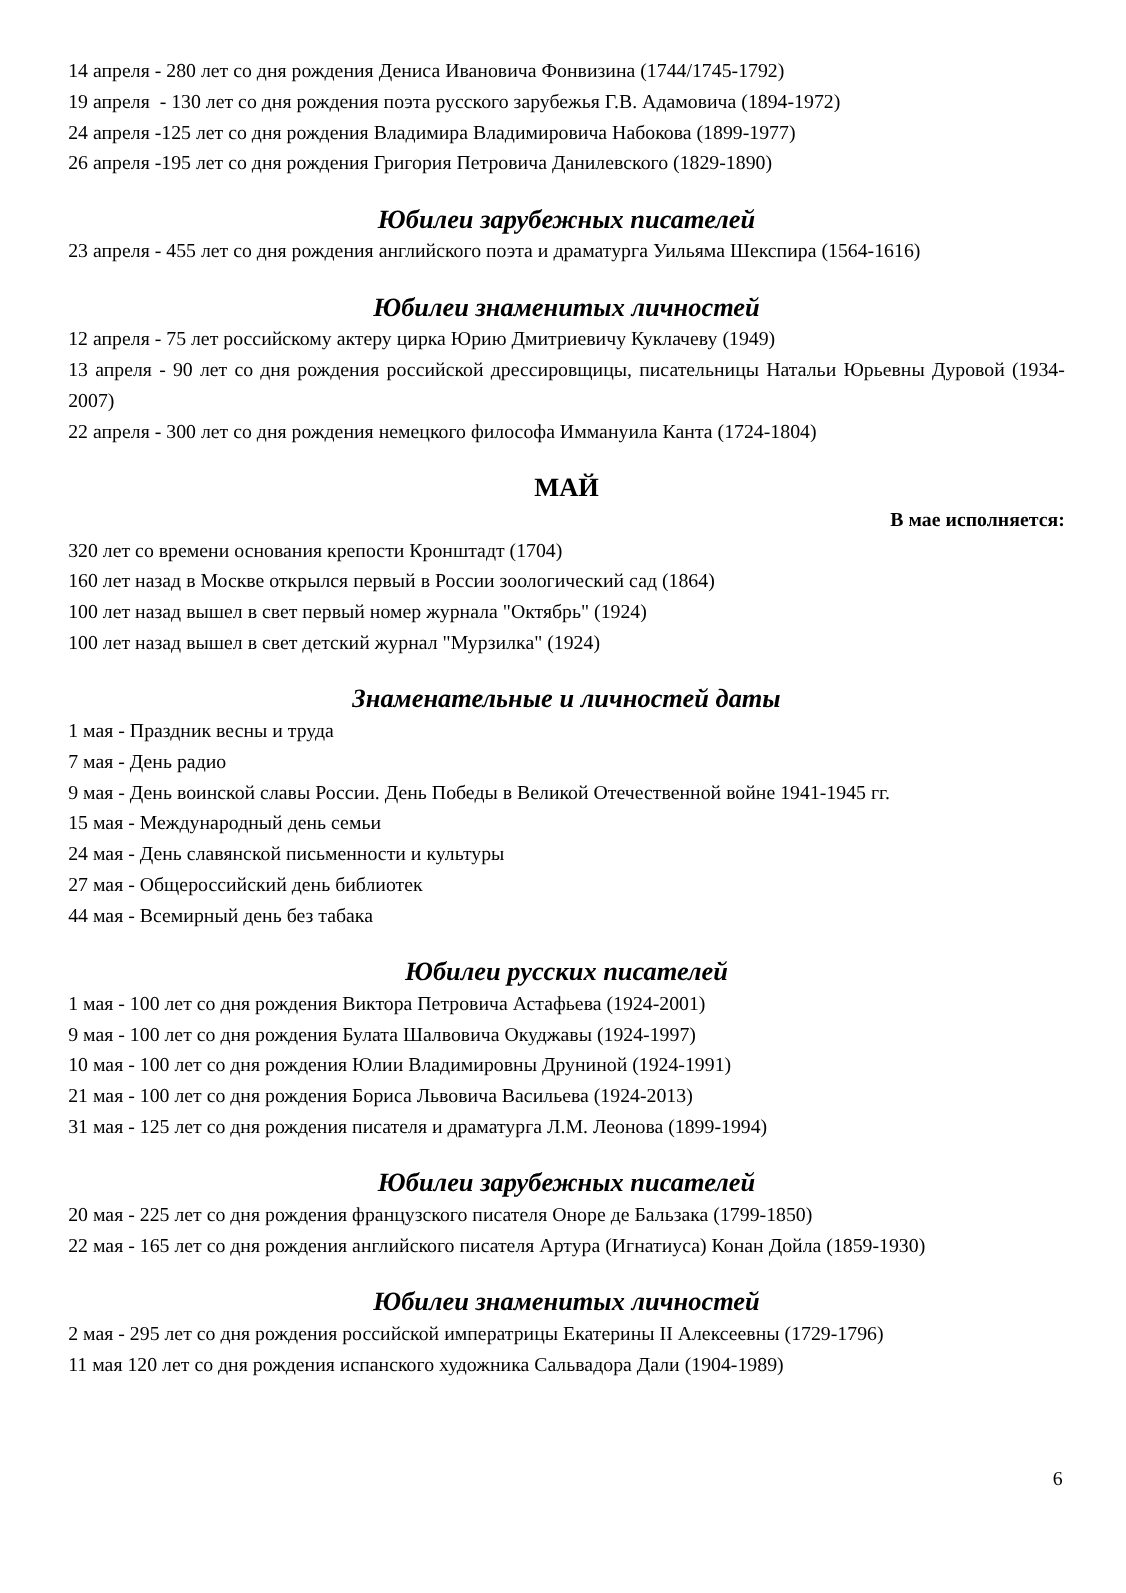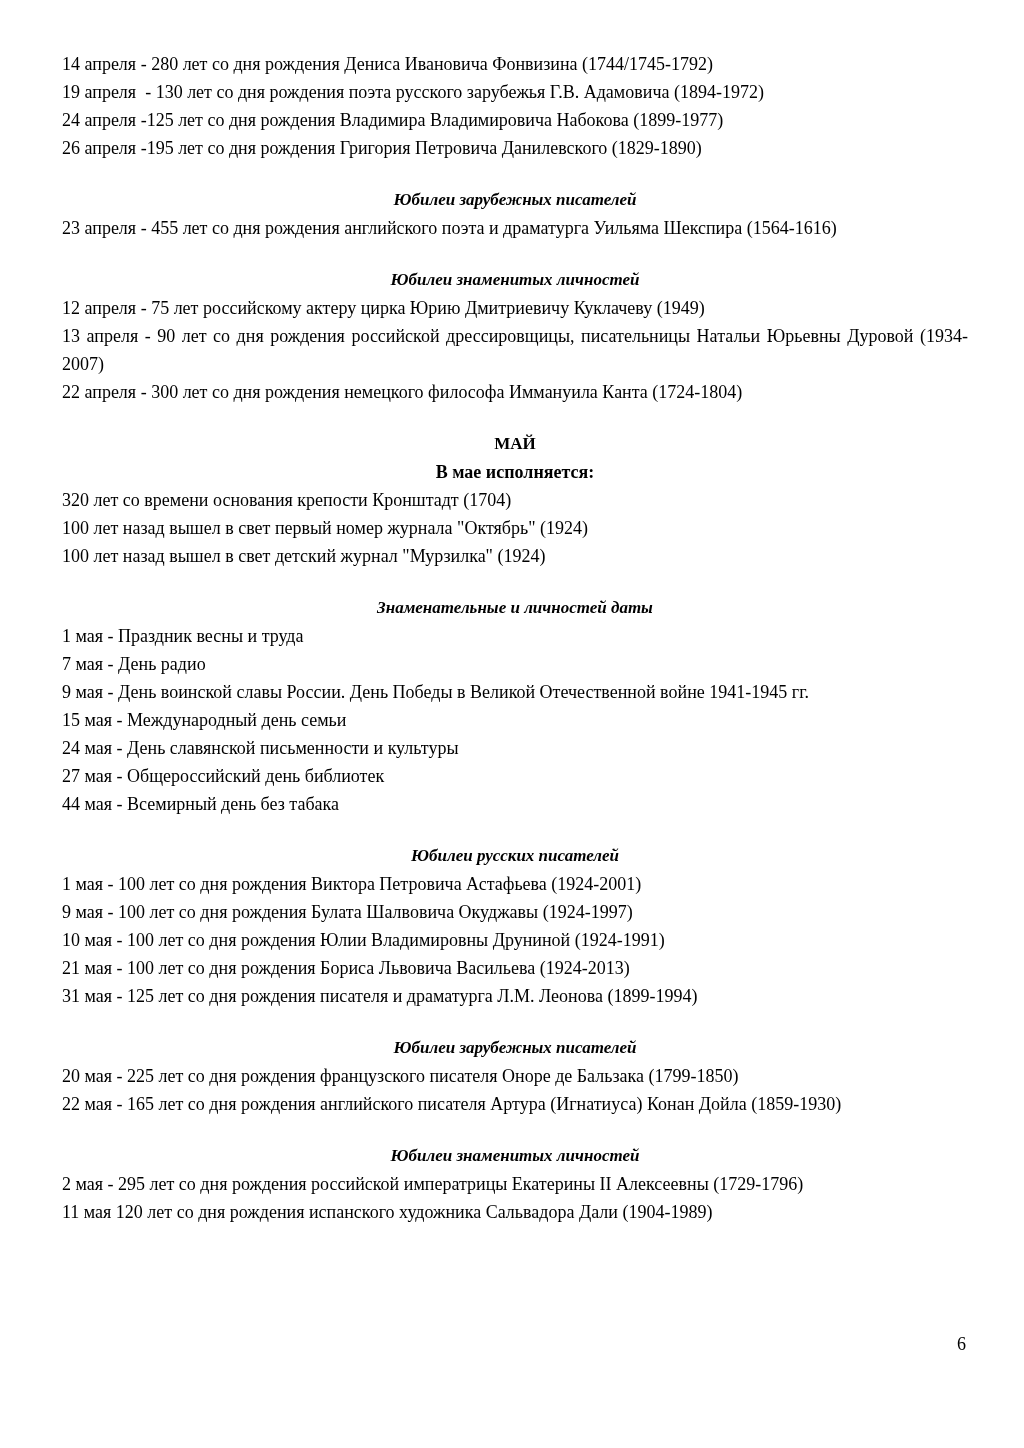--- a/index.html
+++ b/index.html
@@ -24,25 +24,25 @@
   }
   .doc p {
     margin: 0;
     font-size: 18px;
     line-height: 28px;
     text-align: justify;
     white-space: pre-wrap;
   }
   .doc p.lead {
     font-weight: bold;
-    text-align: center;
+    text-align: right;
   }
   .doc h2 {
     margin: 24px 0 0 0;
-    font-size: 17px;
+    font-size: 24px;
     line-height: 28px;
     font-weight: bold;
     text-align: center;
   }
   .doc h2.sub-title {
     font-style: italic;
   }
   .doc h2.month-title {
     font-style: normal;
   }
@@ -75,20 +75,21 @@
       <section>
         <h2 class="sub-title">Юбилеи знаменитых личностей</h2>
         <p class="line">12 апреля - 75 лет российскому актеру цирка Юрию Дмитриевичу Куклачеву (1949)</p>
         <p class="line">13 апреля - 90 лет со дня рождения российской дрессировщицы, писательницы Натальи Юрьевны Дуровой (1934-2007)</p>
         <p class="line">22 апреля - 300 лет со дня рождения немецкого философа Иммануила Канта (1724-1804)</p>
       </section>
       <section>
         <h2 class="month-title">МАЙ</h2>
         <p class="lead">В мае исполняется:</p>
         <p class="line">320 лет со времени основания крепости Кронштадт (1704)</p>
+        <p class="line">160 лет назад в Москве открылся первый в России зоологический сад (1864)</p>
         <p class="line">100 лет назад вышел в свет первый номер журнала "Октябрь" (1924)</p>
         <p class="line">100 лет назад вышел в свет детский журнал "Мурзилка" (1924)</p>
       </section>
       <section>
         <h2 class="sub-title">Знаменательные и личностей даты</h2>
         <p class="line">1 мая - Праздник весны и труда</p>
         <p class="line">7 мая - День радио</p>
         <p class="line">9 мая - День воинской славы России. День Победы в Великой Отечественной войне 1941-1945 гг.</p>
         <p class="line">15 мая - Международный день семьи</p>
         <p class="line">24 мая - День славянской письменности и культуры</p>

